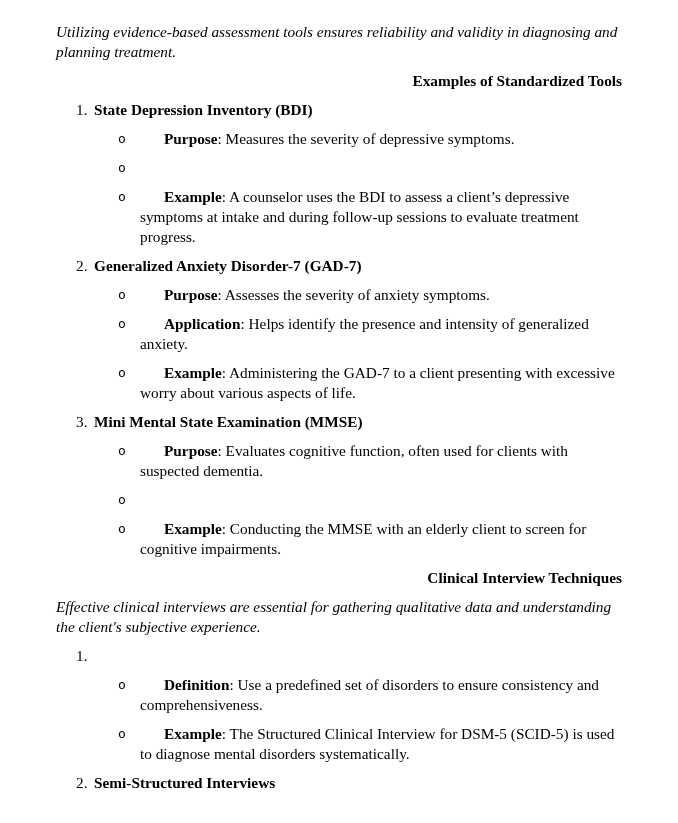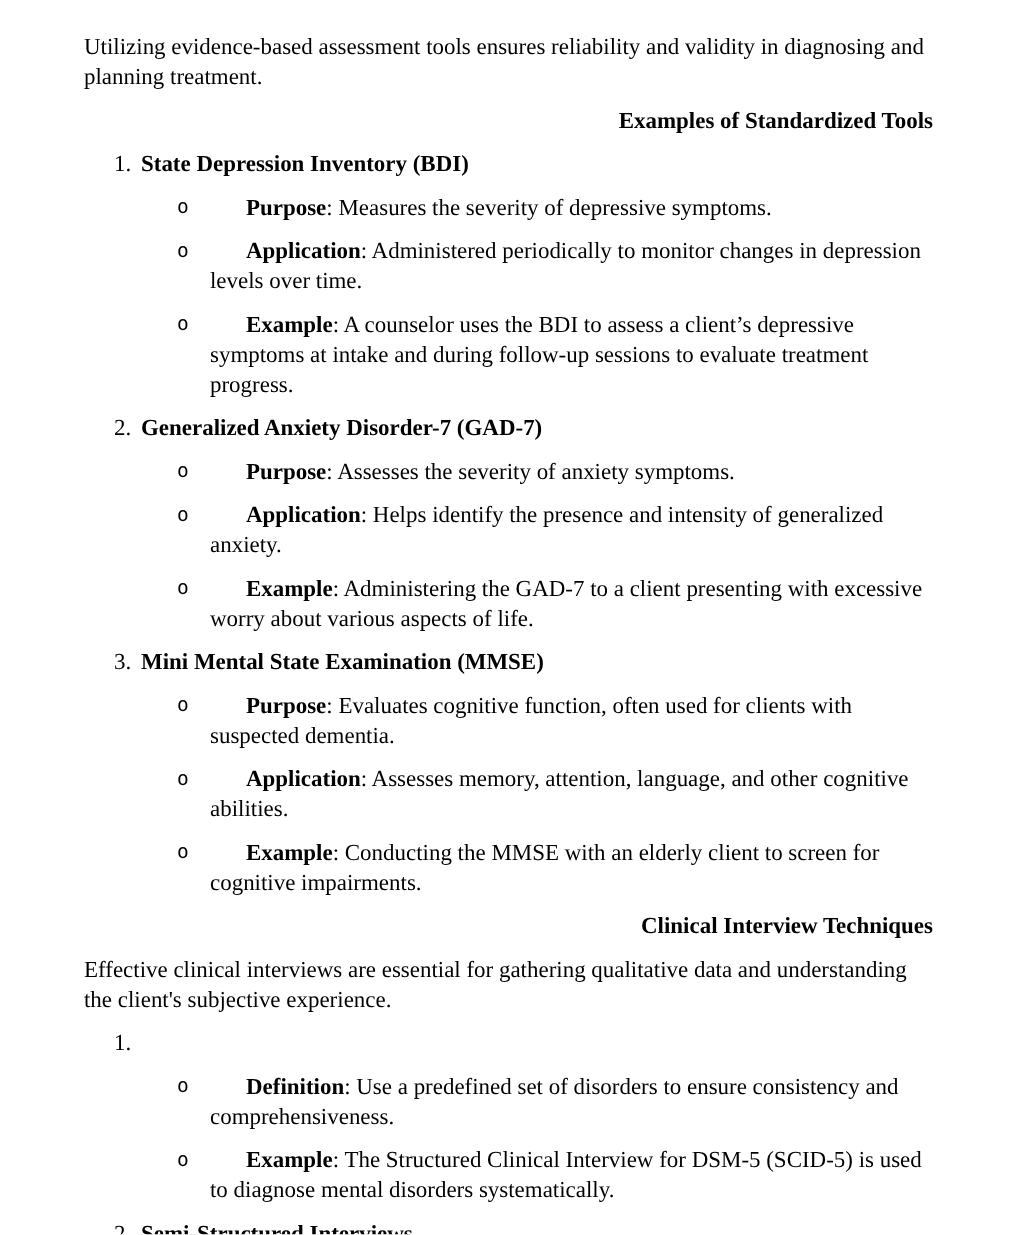--- a/index.html
+++ b/index.html
@@ -8,21 +8,21 @@
     height: 823px;
     box-sizing: border-box;
     background: #ffffff;
     padding: 22px 56px 0 56px;
     font-family: "Liberation Serif", "DejaVu Serif", serif;
     font-size: 15.3px;
     line-height: 20px;
     color: #000000;
     overflow: hidden;
   }
-  .para { margin: 0 0 9px 0; }
+  .para { margin: 0 0 9px 0; font-style: italic; }
   .heading { margin: 0 0 9px 0; font-weight: bold; text-align: right; }
   .b { font-weight: bold; margin-left: 24px; }
 
   .num-item { display: flex; margin: 0 0 9px 0; }
   .num-marker { flex: none; margin-left: 20px; width: 18px; }
   .num-title { font-weight: bold; }
 
   .bullet-row { display: flex; margin: 0 0 9px 0; }
   .bullet-marker {
     flex: none;
@@ -45,21 +45,20 @@
   <div class="num-item">
     <span class="num-marker">1.</span>
     <span class="num-title">State Depression Inventory (BDI)</span>
   </div>
   <div class="bullet-row">
     <span class="bullet-marker">o</span>
     <div class="bullet-text"><span class="b">Purpose</span><span>: Measures the severity of depressive symptoms.</span></div>
   </div>
   <div class="bullet-row">
     <span class="bullet-marker">o</span>
-    <div class="bullet-text"><span class="b">Application</span><span>: Administered periodically to monitor changes in depression levels over time.</span></div>
   </div>
   <div class="bullet-row">
     <span class="bullet-marker">o</span>
     <div class="bullet-text"><span class="b">Example</span><span>: A counselor uses the BDI to assess a client’s depressive symptoms at intake and during follow-up sessions to evaluate treatment progress.</span></div>
   </div>
 
   <div class="num-item">
     <span class="num-marker">2.</span>
     <span class="num-title">Generalized Anxiety Disorder-7 (GAD-7)</span>
   </div>
@@ -79,21 +78,20 @@
   <div class="num-item">
     <span class="num-marker">3.</span>
     <span class="num-title">Mini Mental State Examination (MMSE)</span>
   </div>
   <div class="bullet-row">
     <span class="bullet-marker">o</span>
     <div class="bullet-text"><span class="b">Purpose</span><span>: Evaluates cognitive function, often used for clients with suspected dementia.</span></div>
   </div>
   <div class="bullet-row">
     <span class="bullet-marker">o</span>
-    <div class="bullet-text"><span class="b">Application</span><span>: Assesses memory, attention, language, and other cognitive abilities.</span></div>
   </div>
   <div class="bullet-row">
     <span class="bullet-marker">o</span>
     <div class="bullet-text"><span class="b">Example</span><span>: Conducting the MMSE with an elderly client to screen for cognitive impairments.</span></div>
   </div>
 
   <p class="heading">Clinical Interview Techniques</p>
   <p class="para">Effective clinical interviews are essential for gathering qualitative data and understanding the client's subjective experience.</p>
 
   <div class="num-item">

